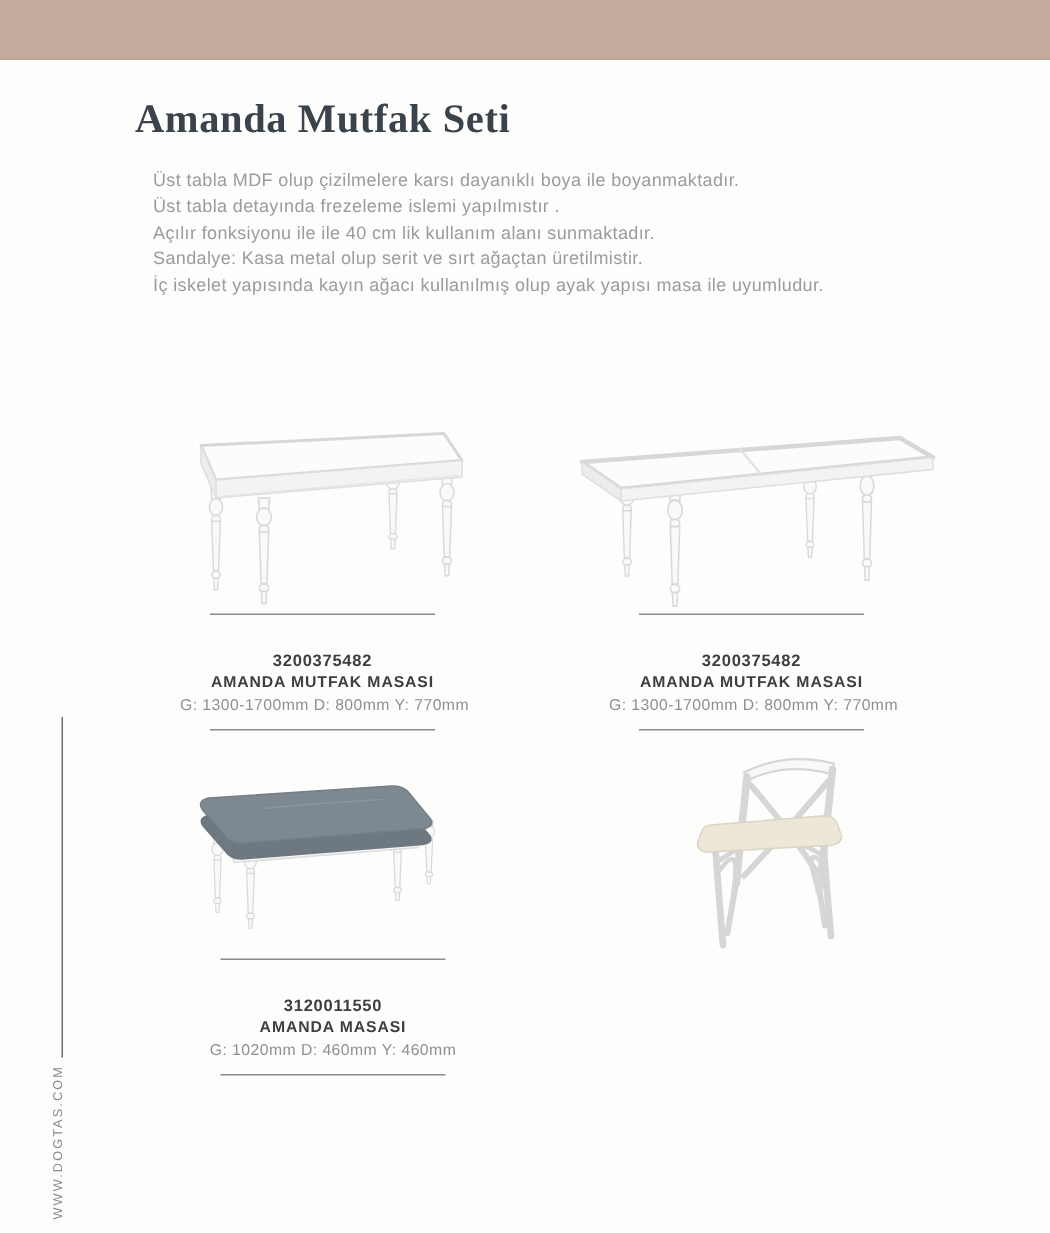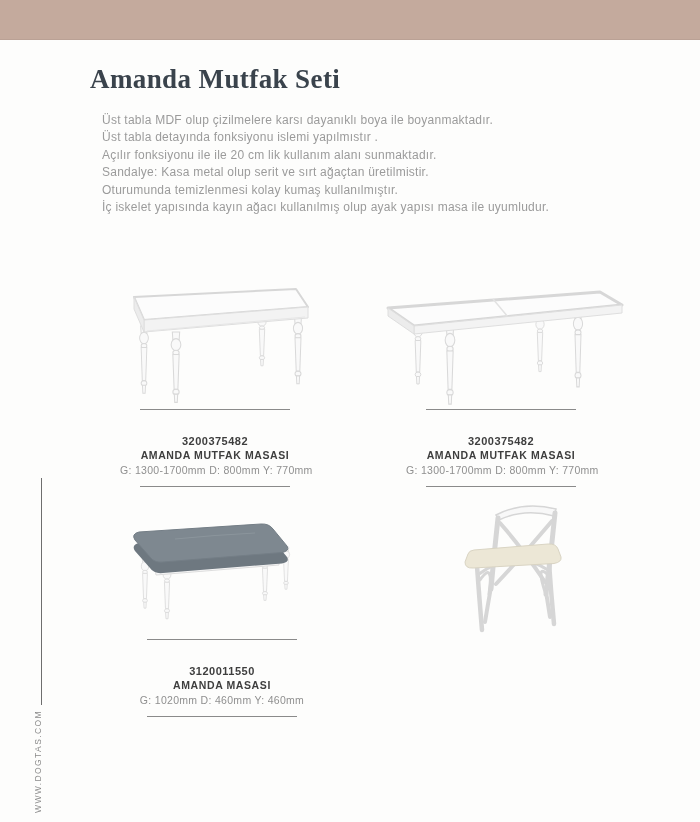--- a/index.html
+++ b/index.html
@@ -30,24 +30,23 @@
 <body>
 
 <div class="page">
 
   <div class="band"></div>
 
   <div class="title">Amanda Mutfak Seti</div>
 
   <div class="desc">
     <div>Üst tabla MDF olup çizilmelere karsı dayanıklı boya ile boyanmaktadır.</div>
-    <div>Üst tabla detayında fonksiyonu islemi yapılmıstır .</div>
-    <div>Açılır fonksiyonu ile ile 20 cm lik kullanım alanı sunmaktadır.</div>
+    <div>Üst tabla detayında frezeleme islemi yapılmıstır .</div>
+    <div>Açılır fonksiyonu ile ile 40 cm lik kullanım alanı sunmaktadır.</div>
     <div>Sandalye: Kasa metal olup serit ve sırt ağaçtan üretilmistir.</div>
-    <div>Oturumunda temizlenmesi kolay kumaş kullanılmıştır.</div>
     <div>İç iskelet yapısında kayın ağacı kullanılmış olup ayak yapısı masa ile uyumludur.</div>
   </div>
 
   <div class="pimg i-tl">
     <svg width="230" height="146" viewBox="0 0 230 146" aria-hidden="true">
       <defs>
         <g id="tleg" stroke="#d9d9d9" fill="#f9f9f9" stroke-width="1">
           <path d="M-3.5,0 L3.5,0 L3,7 L-3,7 Z"></path>
           <ellipse cx="0" cy="11.5" rx="4.6" ry="5.5"></ellipse>
           <ellipse cx="0" cy="18.8" rx="3" ry="2.2"></ellipse>

